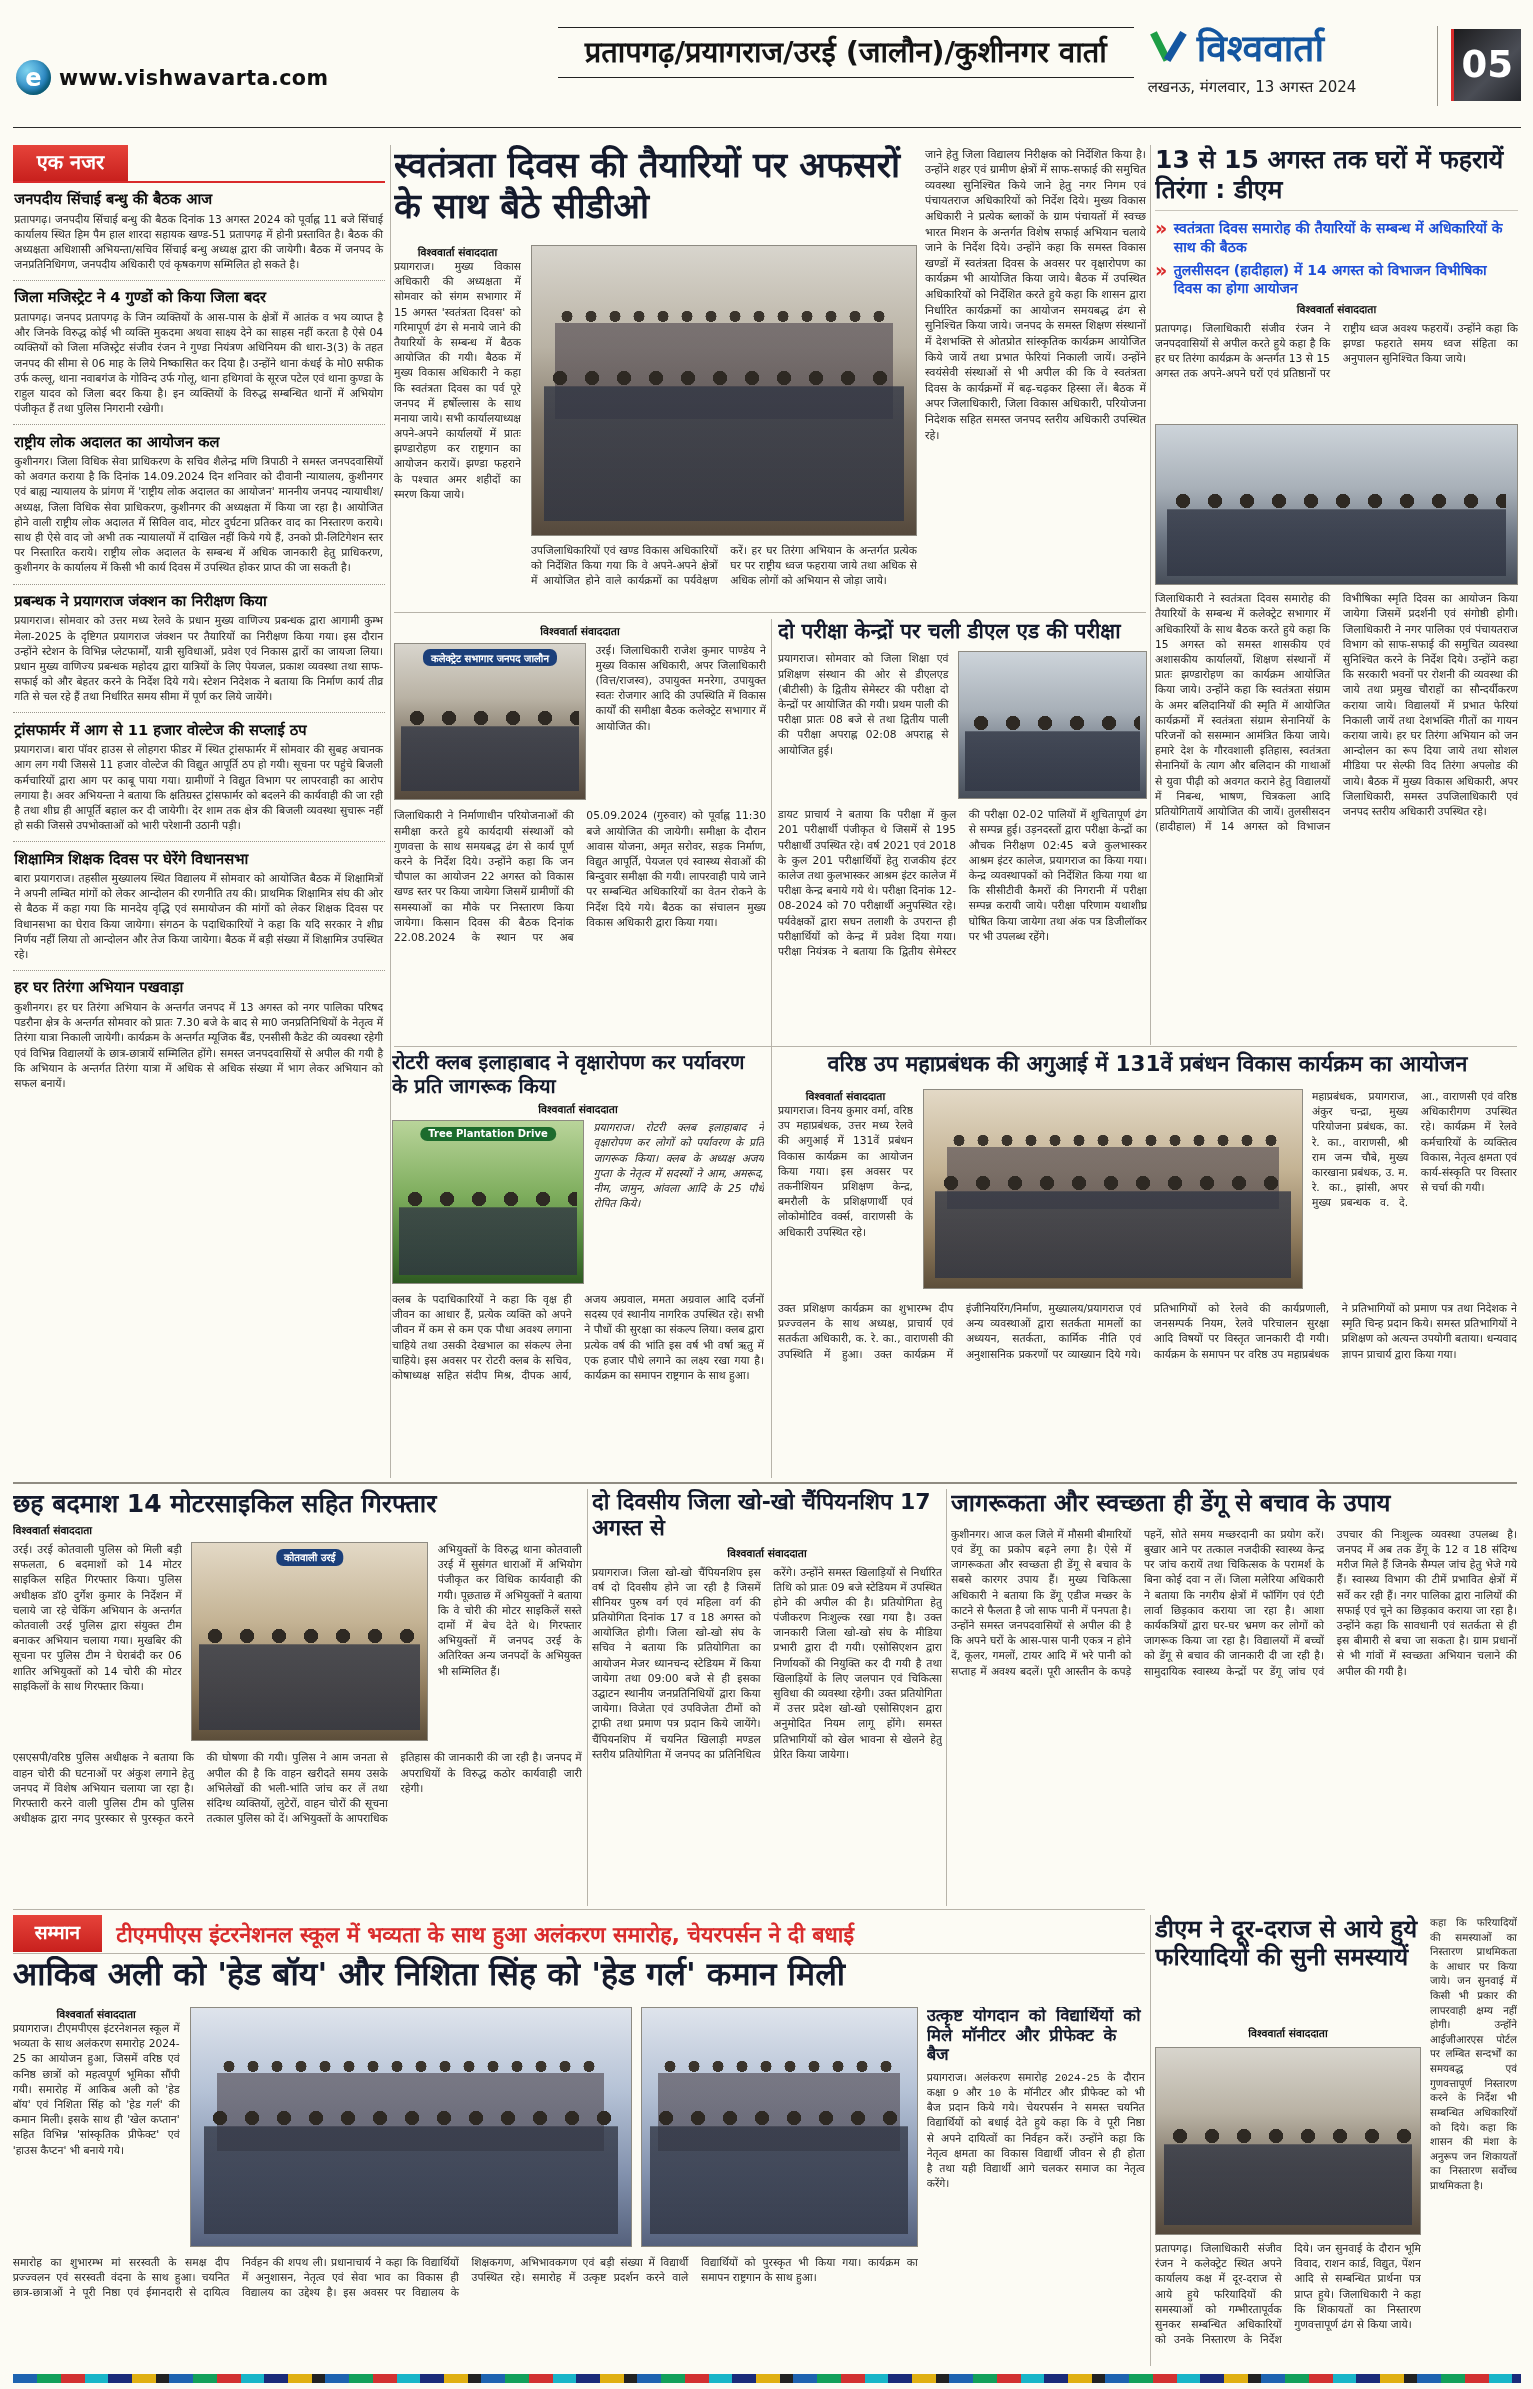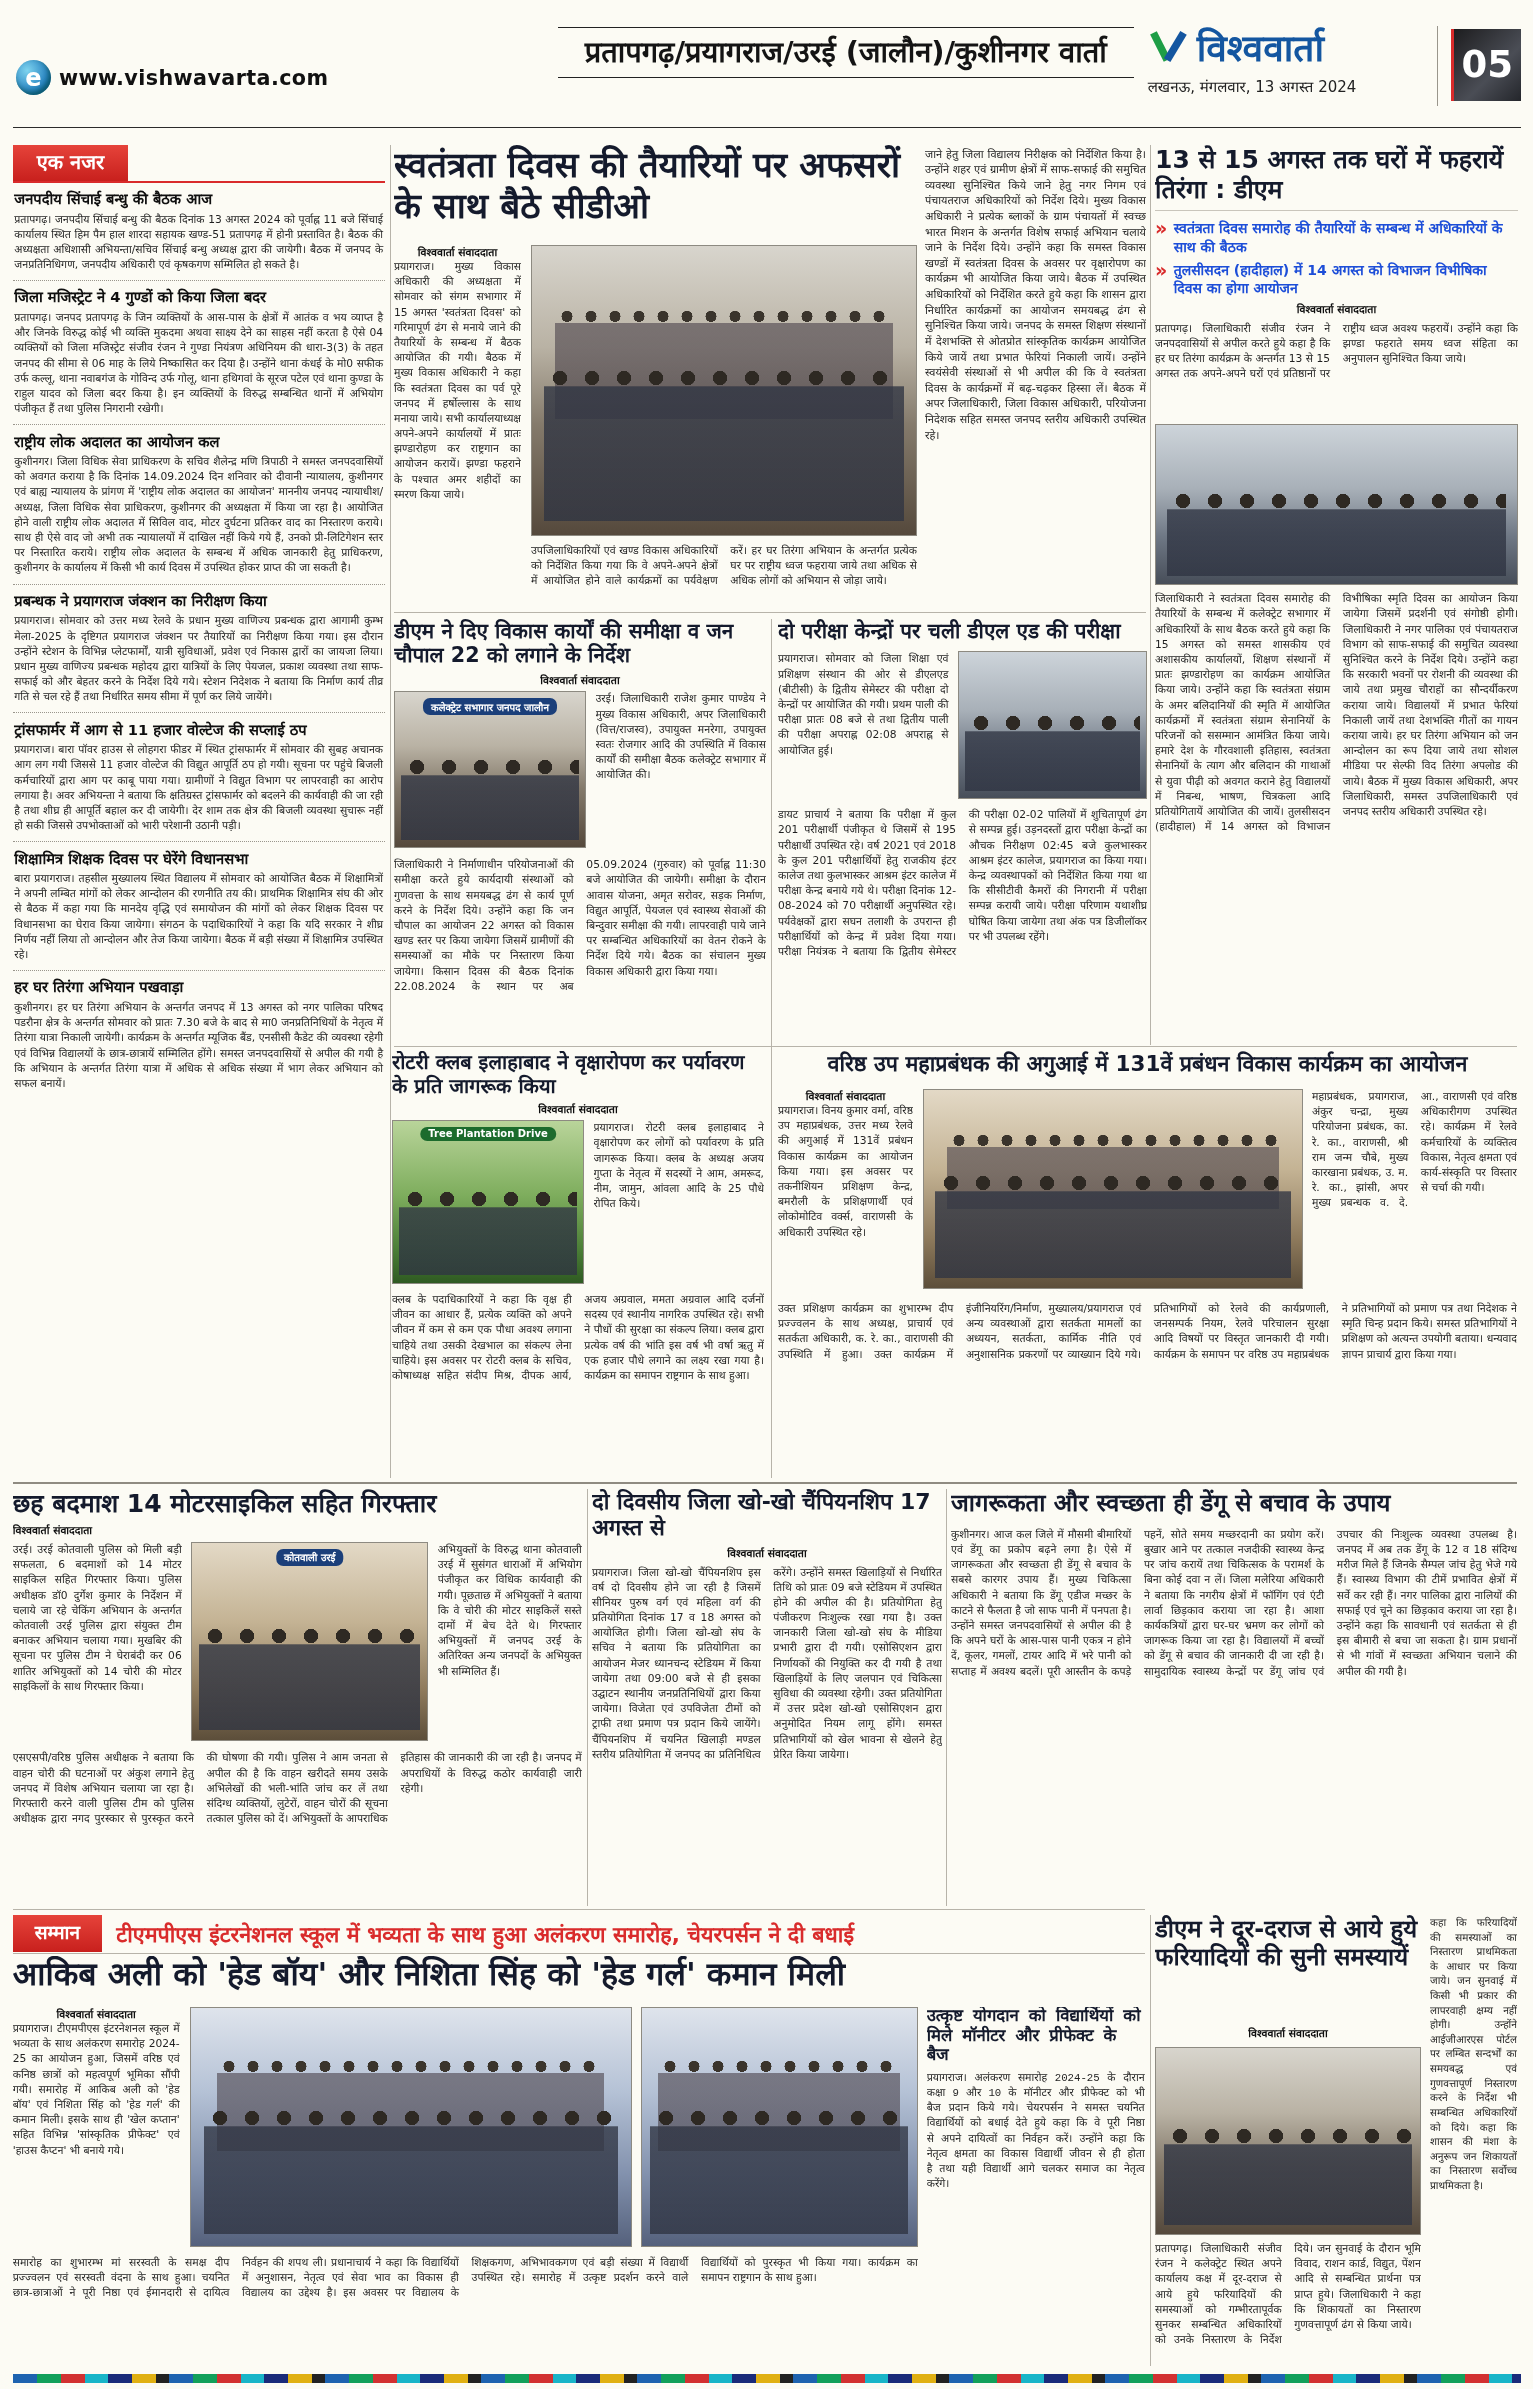--- a/index.html
+++ b/index.html
@@ -156,21 +156,20 @@
         <span class="bullet-text">तुलसीसदन (हादीहाल) में 14 अगस्त को विभाजन विभीषिका दिवस का होगा आयोजन</span>
       </div>
     </div>
     <div class="byline" style="margin:4.8px 0;">विश्ववार्ता संवाददाता</div>
     <div class="body-text cols-2" style="height:97px; overflow:hidden;">प्रतापगढ़। जिलाधिकारी संजीव रंजन ने जनपदवासियों से अपील करते हुये कहा है कि हर घर तिरंगा कार्यक्रम के अन्तर्गत 13 से 15 अगस्त तक अपने-अपने घरों एवं प्रतिष्ठानों पर राष्ट्रीय ध्वज अवश्य फहरायें। उन्होंने कहा कि झण्डा फहराते समय ध्वज संहिता का अनुपालन सुनिश्चित किया जाये।</div>
     <div class="photo ph-b crowd" style="width:100%; height:161px; margin:6.4px 0;"></div>
     <div class="body-text cols-2" style="height:439px; overflow:hidden;">जिलाधिकारी ने स्वतंत्रता दिवस समारोह की तैयारियों के सम्बन्ध में कलेक्ट्रेट सभागार में अधिकारियों के साथ बैठक करते हुये कहा कि 15 अगस्त को समस्त शासकीय एवं अशासकीय कार्यालयों, शिक्षण संस्थानों में प्रातः झण्डारोहण का कार्यक्रम आयोजित किया जाये। उन्होंने कहा कि स्वतंत्रता संग्राम के अमर बलिदानियों की स्मृति में आयोजित कार्यक्रमों में स्वतंत्रता संग्राम सेनानियों के परिजनों को ससम्मान आमंत्रित किया जाये। हमारे देश के गौरवशाली इतिहास, स्वतंत्रता सेनानियों के त्याग और बलिदान की गाथाओं से युवा पीढ़ी को अवगत कराने हेतु विद्यालयों में निबन्ध, भाषण, चित्रकला आदि प्रतियोगितायें आयोजित की जायें। तुलसीसदन (हादीहाल) में 14 अगस्त को विभाजन विभीषिका स्मृति दिवस का आयोजन किया जायेगा जिसमें प्रदर्शनी एवं संगोष्ठी होगी। जिलाधिकारी ने नगर पालिका एवं पंचायतराज विभाग को साफ-सफाई की समुचित व्यवस्था सुनिश्चित करने के निर्देश दिये। उन्होंने कहा कि सरकारी भवनों पर रोशनी की व्यवस्था की जाये तथा प्रमुख चौराहों का सौन्दर्यीकरण कराया जाये। विद्यालयों में प्रभात फेरियां निकाली जायें तथा देशभक्ति गीतों का गायन कराया जाये। हर घर तिरंगा अभियान को जन आन्दोलन का रूप दिया जाये तथा सोशल मीडिया पर सेल्फी विद तिरंगा अपलोड की जाये। बैठक में मुख्य विकास अधिकारी, अपर जिलाधिकारी, समस्त उपजिलाधिकारी एवं जनपद स्तरीय अधिकारी उपस्थित रहे।</div>
   </section>
 
   <section class="art" style="left:394px; top:619px; width:372px; height:425px;">
-    <h2 class="hl" style="font-size:20.7px;">डीएम ने दिए विकास कार्यों की समीक्षा व जन चौपाल 22 को लगाने के निर्देश</h2>
     <div class="byline" style="margin:4.8px 0;">विश्ववार्ता संवाददाता</div>
     <div style="display:flex; gap:9.5px; height:161px;">
       <div class="photo ph-a crowd" style="flex:0 0 192px; height:157px;">
         <span class="photo-label">कलेक्ट्रेट सभागार जनपद जालौन</span>
       </div>
       <div class="body-text" style="overflow:hidden;">उरई। जिलाधिकारी राजेश कुमार पाण्डेय ने मुख्य विकास अधिकारी, अपर जिलाधिकारी (वित्त/राजस्व), उपायुक्त मनरेगा, उपायुक्त स्वतः रोजगार आदि की उपस्थिति में विकास कार्यों की समीक्षा बैठक कलेक्ट्रेट सभागार में आयोजित की।</div>
     </div>
     <div class="body-text cols-2" style="height:184px; overflow:hidden; margin-top:4.8px;">जिलाधिकारी ने निर्माणाधीन परियोजनाओं की समीक्षा करते हुये कार्यदायी संस्थाओं को गुणवत्ता के साथ समयबद्ध ढंग से कार्य पूर्ण करने के निर्देश दिये। उन्होंने कहा कि जन चौपाल का आयोजन 22 अगस्त को विकास खण्ड स्तर पर किया जायेगा जिसमें ग्रामीणों की समस्याओं का मौके पर निस्तारण किया जायेगा। किसान दिवस की बैठक दिनांक 22.08.2024 के स्थान पर अब 05.09.2024 (गुरुवार) को पूर्वाह्न 11:30 बजे आयोजित की जायेगी। समीक्षा के दौरान आवास योजना, अमृत सरोवर, सड़क निर्माण, विद्युत आपूर्ति, पेयजल एवं स्वास्थ्य सेवाओं की बिन्दुवार समीक्षा की गयी। लापरवाही पाये जाने पर सम्बन्धित अधिकारियों का वेतन रोकने के निर्देश दिये गये। बैठक का संचालन मुख्य विकास अधिकारी द्वारा किया गया।</div>
   </section>
 
@@ -183,21 +182,21 @@
     <div class="body-text cols-2" style="height:208px; overflow:hidden; margin-top:4.8px;">डायट प्राचार्य ने बताया कि परीक्षा में कुल 201 परीक्षार्थी पंजीकृत थे जिसमें से 195 परीक्षार्थी उपस्थित रहे। वर्ष 2021 एवं 2018 के कुल 201 परीक्षार्थियों हेतु राजकीय इंटर कालेज तथा कुलभास्कर आश्रम इंटर कालेज में परीक्षा केन्द्र बनाये गये थे। परीक्षा दिनांक 12-08-2024 को 70 परीक्षार्थी अनुपस्थित रहे। पर्यवेक्षकों द्वारा सघन तलाशी के उपरान्त ही परीक्षार्थियों को केन्द्र में प्रवेश दिया गया। परीक्षा नियंत्रक ने बताया कि द्वितीय सेमेस्टर की परीक्षा 02-02 पालियों में शुचितापूर्ण ढंग से सम्पन्न हुई। उड़नदस्तों द्वारा परीक्षा केन्द्रों का औचक निरीक्षण 02:45 बजे कुलभास्कर आश्रम इंटर कालेज, प्रयागराज का किया गया। केन्द्र व्यवस्थापकों को निर्देशित किया गया था कि सीसीटीवी कैमरों की निगरानी में परीक्षा सम्पन्न करायी जाये। परीक्षा परिणाम यथाशीघ्र घोषित किया जायेगा तथा अंक पत्र डिजीलॉकर पर भी उपलब्ध रहेंगे।</div>
   </section>
 
   <section class="art" style="left:392px; top:1051px; width:372px; height:426px;">
     <h2 class="hl" style="font-size:20px;">रोटरी क्लब इलाहाबाद ने वृक्षारोपण कर पर्यावरण के प्रति जागरूक किया</h2>
     <div class="byline" style="margin:4px 0;">विश्ववार्ता संवाददाता</div>
     <div style="display:flex; gap:9.5px; height:167px;">
       <div class="photo ph-green crowd" style="flex:0 0 192px; height:164px;">
         <span class="photo-label green">Tree Plantation Drive</span>
       </div>
-      <div class="body-text" style="overflow:hidden;">प्रयागराज। रोटरी क्लब इलाहाबाद ने वृक्षारोपण कर लोगों को पर्यावरण के प्रति जागरूक किया। क्लब के अध्यक्ष अजय गुप्ता के नेतृत्व में सदस्यों ने आम, अमरूद, नीम, जामुन, आंवला आदि के 25 पौधे रोपित किये।</div>
+      <div class="body-text" style="overflow:hidden;font-style:italic;">प्रयागराज। रोटरी क्लब इलाहाबाद ने वृक्षारोपण कर लोगों को पर्यावरण के प्रति जागरूक किया। क्लब के अध्यक्ष अजय गुप्ता के नेतृत्व में सदस्यों ने आम, अमरूद, नीम, जामुन, आंवला आदि के 25 पौधे रोपित किये।</div>
     </div>
     <div class="body-text cols-2" style="height:180px; overflow:hidden; margin-top:4.8px;">क्लब के पदाधिकारियों ने कहा कि वृक्ष ही जीवन का आधार हैं, प्रत्येक व्यक्ति को अपने जीवन में कम से कम एक पौधा अवश्य लगाना चाहिये तथा उसकी देखभाल का संकल्प लेना चाहिये। इस अवसर पर रोटरी क्लब के सचिव, कोषाध्यक्ष सहित संदीप मिश्र, दीपक आर्य, अजय अग्रवाल, ममता अग्रवाल आदि दर्जनों सदस्य एवं स्थानीय नागरिक उपस्थित रहे। सभी ने पौधों की सुरक्षा का संकल्प लिया। क्लब द्वारा प्रत्येक वर्ष की भांति इस वर्ष भी वर्षा ऋतु में एक हजार पौधे लगाने का लक्ष्य रखा गया है। कार्यक्रम का समापन राष्ट्रगान के साथ हुआ।</div>
   </section>
 
   <section class="art" style="left:778px; top:1051px; width:739px; height:426px;">
     <h2 class="hl" style="font-size:21.5px; text-align:center;">वरिष्ठ उप महाप्रबंधक की अगुआई में 131वें प्रबंधन विकास कार्यक्रम का आयोजन</h2>
     <div style="position:absolute; left:0; top:38px; width:135px; height:204px; overflow:hidden;">
       <div class="byline">विश्ववार्ता संवाददाता</div>
       <div class="body-text">प्रयागराज। विनय कुमार वर्मा, वरिष्ठ उप महाप्रबंधक, उत्तर मध्य रेलवे की अगुआई में 131वें प्रबंधन विकास कार्यक्रम का आयोजन किया गया। इस अवसर पर तकनीशियन प्रशिक्षण केन्द्र, बमरौली के प्रशिक्षणार्थी एवं लोकोमोटिव वर्क्स, वाराणसी के अधिकारी उपस्थित रहे।</div>
     </div>

